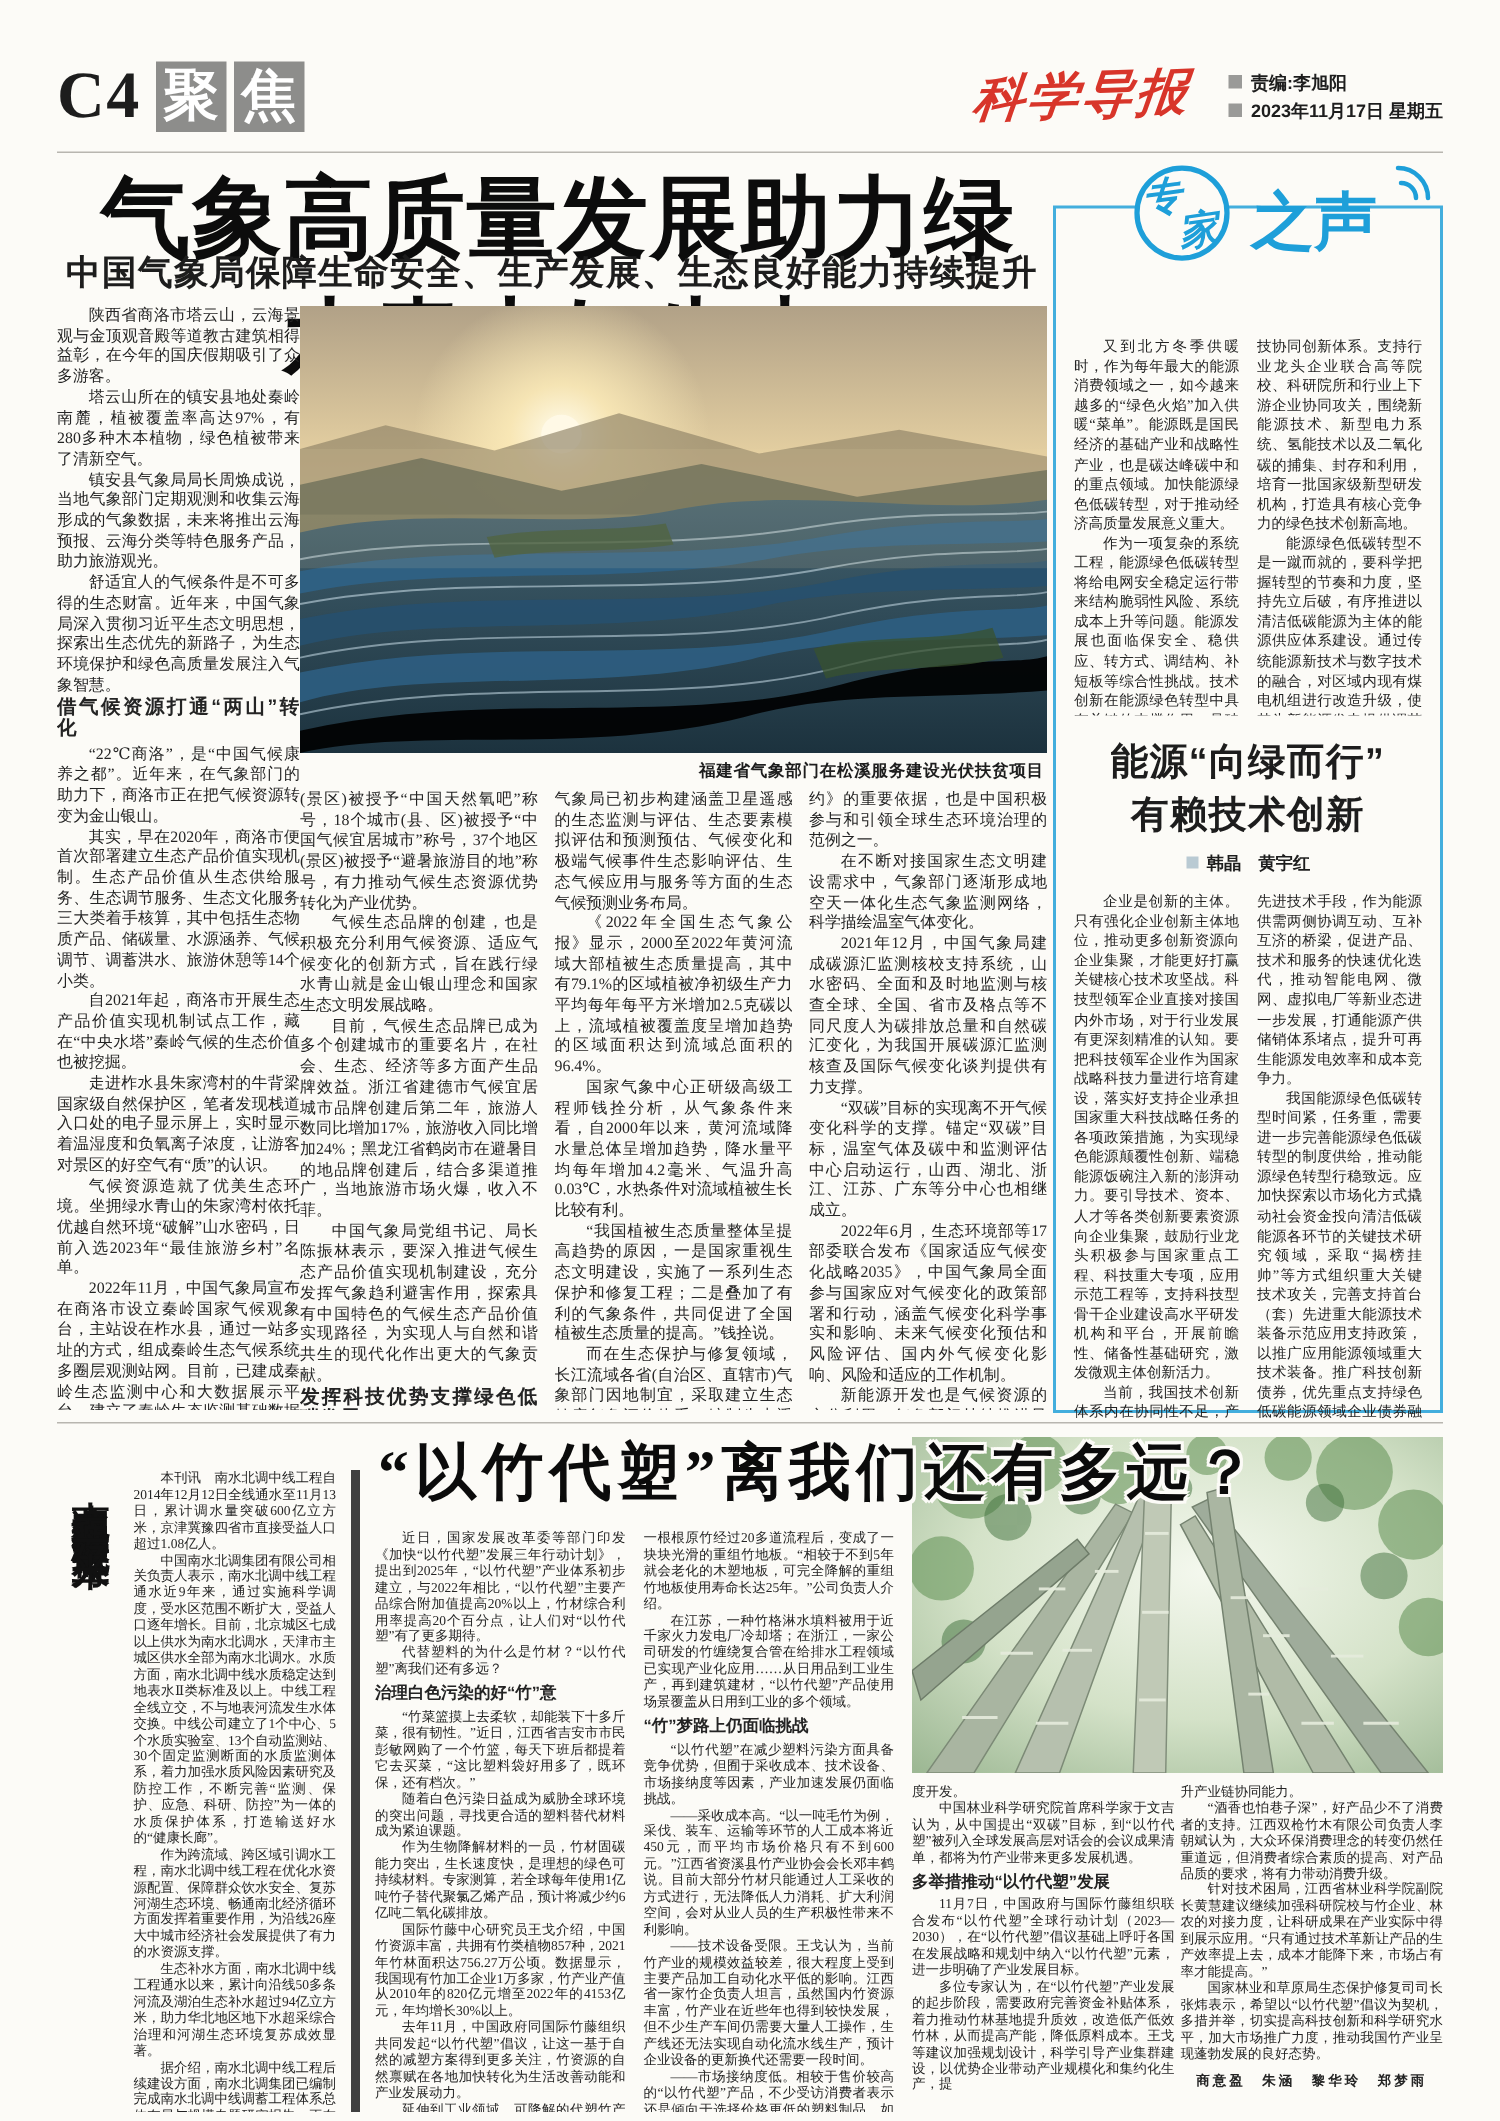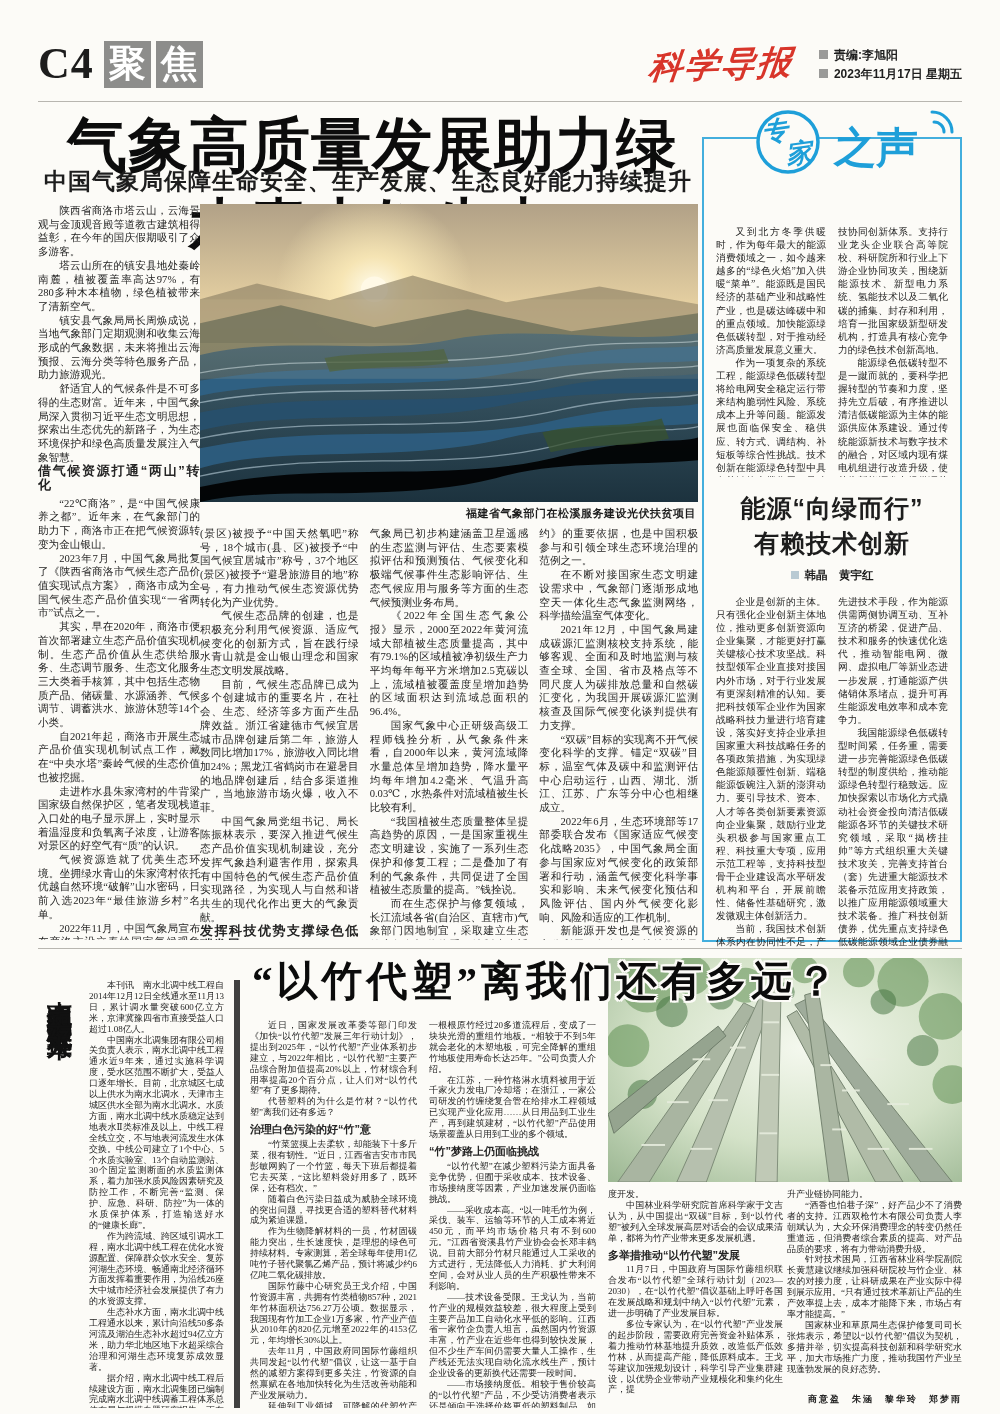--- a/index.html
+++ b/index.html
@@ -80,21 +80,21 @@
   .nsbd { width:202px; display:flex; gap:9px; padding-right:10px; border-right:6px solid #404040;margin-top:22px; }
   .nsbd-title { width:42px; height:100%;
     writing-mode:vertical-rl; text-orientation:upright;
     font-size:25px; font-weight:bold; letter-spacing:2px; line-height:42px; color:#111; }
   .nsbd-body { flex:1; overflow:hidden; }
   .smalltext { font-size:9px; line-height:10.9px; text-align:justify; color:#242424; }
   .smalltext .p { text-indent:2em; }
   .smalltext .c { text-indent:0; }
   .smalltext .h { font-family:"Liberation Sans","DejaVu Sans",sans-serif; font-size:11px;
     font-weight:900; text-indent:0; margin:6px 0 4px; }
-  .smalltext .a { text-align:right; font-weight:bold; text-indent:0; margin-top:20px; letter-spacing:2px; }
+  .smalltext .a { text-align:center; font-weight:bold; text-indent:0; margin-top:8px; letter-spacing:2px; }
 
   .bamboo { flex:1; margin-left:10px; position:relative; }
   .bamboo-headline { position:absolute; top:-4px; left:2px; right:0; z-index:3;
     font-size:41px; font-weight:900; letter-spacing:4px; color:#0b0b0b;
     font-family:"Liberation Serif","DejaVu Serif",serif;
     text-shadow:-2px -2px 0 #fcfbf7, 2px -2px 0 #fcfbf7, -2px 2px 0 #fcfbf7, 2px 2px 0 #fcfbf7,
       0 -2px 0 #fcfbf7, 0 2px 0 #fcfbf7, -2px 0 0 #fcfbf7, 2px 0 0 #fcfbf7; }
   .bamboo-cols { display:flex; gap:12px; height:100%; }
   .bcol { flex:1; padding-top:62px; overflow:hidden; }
   .bright { flex:2.12; display:flex; flex-direction:column; }
@@ -130,21 +130,20 @@
   <div class="main-subtitle">中国气象局保障生命安全、生产发展、生态良好能力持续提升</div>
 
   <div class="main-body">
     <div class="mcol1 bodytext">
         <p class="p">陕西省商洛市塔云山，云海景观与金顶观音殿等道教古建筑相得益彰，在今年的国庆假期吸引了众多游客。</p>
         <p class="p">塔云山所在的镇安县地处秦岭南麓，植被覆盖率高达97%，有280多种木本植物，绿色植被带来了清新空气。</p>
         <p class="p">镇安县气象局局长周焕成说，当地气象部门定期观测和收集云海形成的气象数据，未来将推出云海预报、云海分类等特色服务产品，助力旅游观光。</p>
         <p class="p">舒适宜人的气候条件是不可多得的生态财富。近年来，中国气象局深入贯彻习近平生态文明思想，探索出生态优先的新路子，为生态环境保护和绿色高质量发展注入气象智慧。</p>
         <h4 class="h">借气候资源打通“两山”转化</h4>
         <p class="p">“22℃商洛”，是“中国气候康养之都”。近年来，在气象部门的助力下，商洛市正在把气候资源转变为金山银山。</p>
-        <p class="p">2023年7月，中国气象局批复了《陕西省商洛市气候生态产品价值实现试点方案》，商洛市成为全国气候生态产品价值实现“一省两市”试点之一。</p>
         <p class="p">其实，早在2020年，商洛市便首次部署建立生态产品价值实现机制。生态产品价值从生态供给服务、生态调节服务、生态文化服务三大类着手核算，其中包括生态物质产品、储碳量、水源涵养、气候调节、调蓄洪水、旅游休憩等14个小类。</p>
         <p class="p">自2021年起，商洛市开展生态产品价值实现机制试点工作，藏在“中央水塔”秦岭气候的生态价值也被挖掘。</p>
         <p class="p">走进柞水县朱家湾村的牛背梁国家级自然保护区，笔者发现栈道入口处的电子显示屏上，实时显示着温湿度和负氧离子浓度，让游客对景区的好空气有“质”的认识。</p>
         <p class="p">气候资源造就了优美生态环境。坐拥绿水青山的朱家湾村依托优越自然环境“破解”山水密码，日前入选2023年“最佳旅游乡村”名单。</p>
         <p class="p">2022年11月，中国气象局宣布在商洛市设立秦岭国家气候观象台，主站设在柞水县，通过一站多址的方式，组成秦岭生态气候系统多圈层观测站网。目前，已建成秦岭生态监测中心和大数据展示平台，建立了秦岭生态监测基础数据库，实现了秦岭生态大数据“一张图”展示。</p>
       </div>
     <div class="main-right">
       <div class="main-photo">
         <svg viewBox="0 0 480 300" preserveAspectRatio="none">
           <defs>
@@ -195,21 +194,21 @@
         <div class="bodytext">
             <p class="c">气象局已初步构建涵盖卫星遥感的生态监测与评估、生态要素模拟评估和预测预估、气候变化和极端气候事件生态影响评估、生态气候应用与服务等方面的生态气候预测业务布局。</p>
             <p class="p">《2022年全国生态气象公报》显示，2000至2022年黄河流域大部植被生态质量提高，其中有79.1%的区域植被净初级生产力平均每年每平方米增加2.5克碳以上，流域植被覆盖度呈增加趋势的区域面积达到流域总面积的96.4%。</p>
             <p class="p">国家气象中心正研级高级工程师钱拴分析，从气象条件来看，自2000年以来，黄河流域降水量总体呈增加趋势，降水量平均每年增加4.2毫米、气温升高0.03℃，水热条件对流域植被生长比较有利。</p>
             <p class="p">“我国植被生态质量整体呈提高趋势的原因，一是国家重视生态文明建设，实施了一系列生态保护和修复工程；二是叠加了有利的气象条件，共同促进了全国植被生态质量的提高。”钱拴说。</p>
             <p class="p">而在生态保护与修复领域，长江流域各省(自治区、直辖市)气象部门因地制宜，采取建立生态健康气象评价体系、编制生态遥感年报、开展生态监测评估等措施提升服务能力。</p>
           </div>
         <div class="bodytext">
             <p class="c">约》的重要依据，也是中国积极参与和引领全球生态环境治理的范例之一。</p>
             <p class="p">在不断对接国家生态文明建设需求中，气象部门逐渐形成地空天一体化生态气象监测网络，科学描绘温室气体变化。</p>
-            <p class="p">2021年12月，中国气象局建成碳源汇监测核校支持系统，能够客观、全面和及时地监测与核查全球、全国、省市及格点等不同尺度人为碳排放总量和自然碳汇变化，为我国开展碳源汇监测核查及国际气候变化谈判提供有力支撑。</p>
+            <p class="p">2021年12月，中国气象局建成碳源汇监测核校支持系统，山水密码、全面和及时地监测与核查全球、全国、省市及格点等不同尺度人为碳排放总量和自然碳汇变化，为我国开展碳源汇监测核查及国际气候变化谈判提供有力支撑。</p>
             <p class="p">“双碳”目标的实现离不开气候变化科学的支撑。锚定“双碳”目标，温室气体及碳中和监测评估中心启动运行，山西、湖北、浙江、江苏、广东等分中心也相继成立。</p>
             <p class="p">2022年6月，生态环境部等17部委联合发布《国家适应气候变化战略2035》，中国气象局全面参与国家应对气候变化的政策部署和行动，涵盖气候变化科学事实和影响、未来气候变化预估和风险评估、国内外气候变化影响、风险和适应的工作机制。</p>
             <p class="p">新能源开发也是气候资源的充分利用。气象部门持续推进风能太阳能气候资源开发利用气象服务，开展风能太阳能发电精细化气象服务示范计划，提升“一场一策”气象预报服务能力，支撑国家能源转型发展和绿色低碳战略。</p>
           </div>
       </div>
     </div>
   </div>
 
   <div class="sidebar">
     <svg class="voice-logo" viewBox="0 0 208 72">

